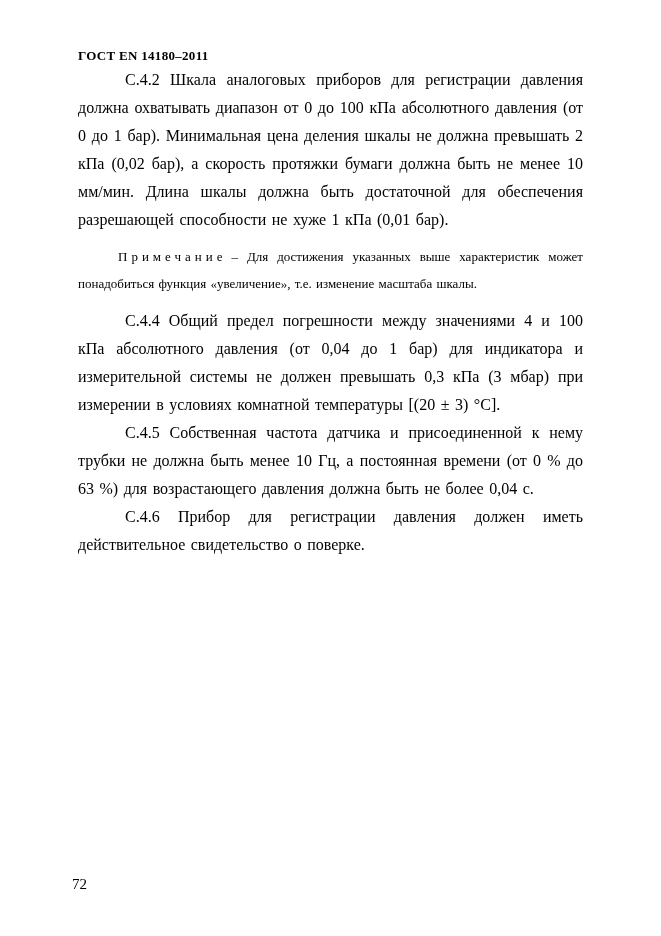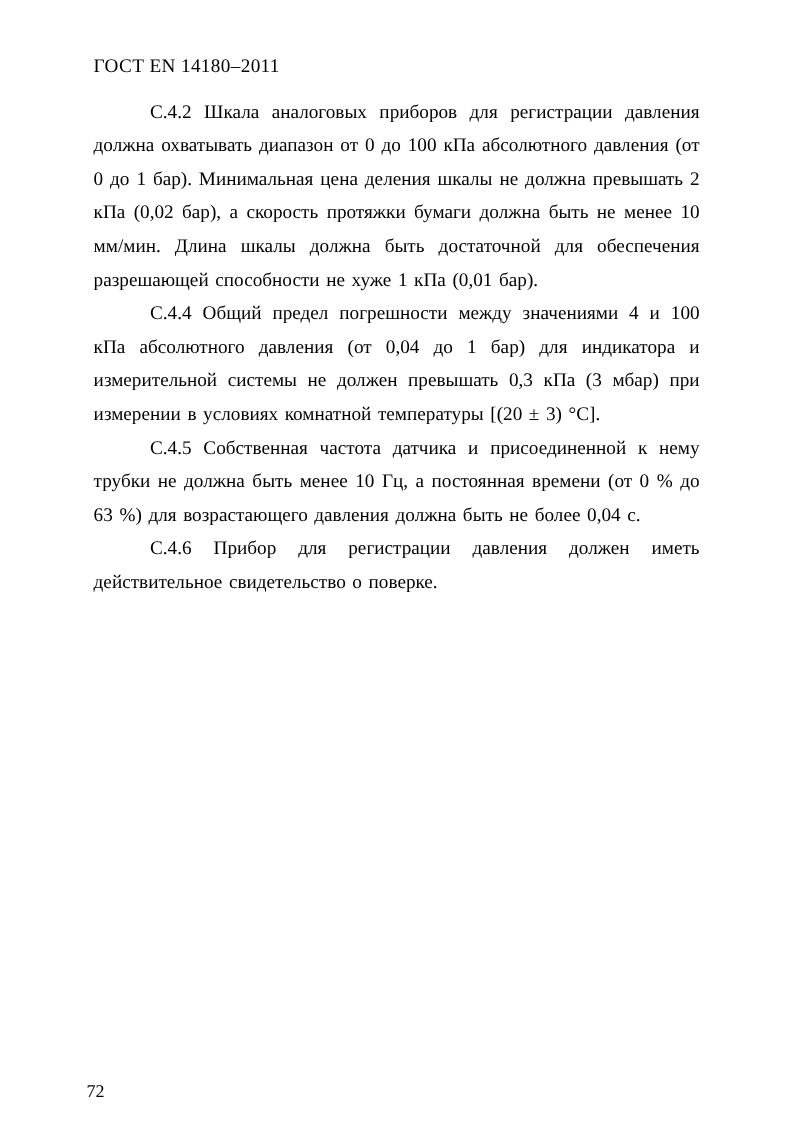--- a/index.html
+++ b/index.html
@@ -14,67 +14,66 @@
     height: 936px;
     margin: 0 auto;
     background: #ffffff;
     color: #000000;
     font-family: "Liberation Serif", "DejaVu Serif", serif;
     box-sizing: border-box;
     padding: 46px 78px 0 78px;
     overflow: hidden;
   }
   .doc-header {
-    font-size: 16px;
-    font-weight: normal;
+    font-size: 13px;
+    font-weight: bold;
     line-height: 20px;
     letter-spacing: 0.3px;
     text-align: left;
   }
   .body-para {
     margin: 0;
     font-size: 16px;
     line-height: 28px;
     text-align: justify;
     text-indent: 47px;
     word-spacing: 1.5px;
   }
   .body-para.first {
-    margin-top: 14px;
   }
   .note-para {
     margin: 9px 0 10px 0;
     font-size: 13px;
     line-height: 27px;
     text-align: justify;
     text-indent: 40px;
     word-spacing: 1px;
   }
   .note-label {
     letter-spacing: 4px;
     margin-right: 5px;
   }
   .page-number {
     position: absolute;
     left: 72px;
     top: 875px;
     font-size: 15px;
     line-height: 18px;
-    margin-top: 26px;
   }
 </style>
 </head>
 <body>
 
 <div class="page">
 
   <div class="doc-header">ГОСТ EN 14180–2011</div>
 
   <p class="body-para first">С.4.2 Шкала аналоговых приборов для регистрации давления должна охватывать диапазон от 0 до 100 кПа абсолютного давления (от 0 до 1 бар). Минимальная цена деления шкалы не должна превышать 2 кПа (0,02 бар), а скорость протяжки бумаги должна быть не менее 10 мм/мин. Длина шкалы должна быть достаточной для обеспечения разрешающей способности не хуже 1 кПа (0,01 бар).</p>
 
+  <p class="note-para"><span class="note-label">Примечание</span><span>– Для достижения указанных выше характеристик может понадобиться функция «увеличение», т.е. изменение масштаба шкалы.</span></p>
 
 
   <p class="body-para">С.4.4 Общий предел погрешности между значениями 4 и 100 кПа абсолютного давления (от 0,04 до 1 бар) для индикатора и измерительной системы не должен превышать 0,3 кПа (3 мбар) при измерении в условиях комнатной температуры [(20 ± 3) °С].</p>
 
   <p class="body-para">С.4.5 Собственная частота датчика и присоединенной к нему трубки не должна быть менее 10 Гц, а постоянная времени (от 0 % до 63 %) для возрастающего давления должна быть не более 0,04 с.</p>
 
   <p class="body-para">С.4.6 Прибор для регистрации давления должен иметь действительное свидетельство о поверке.</p>
 
 
 

